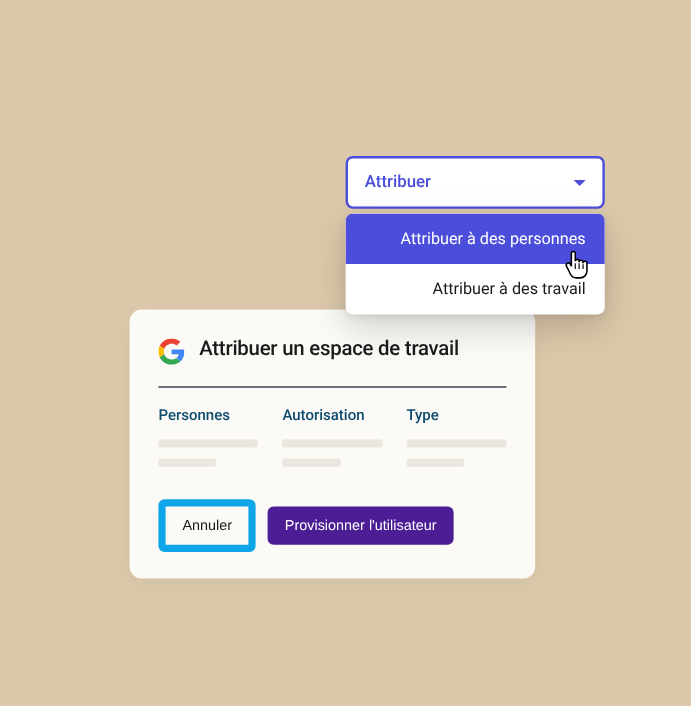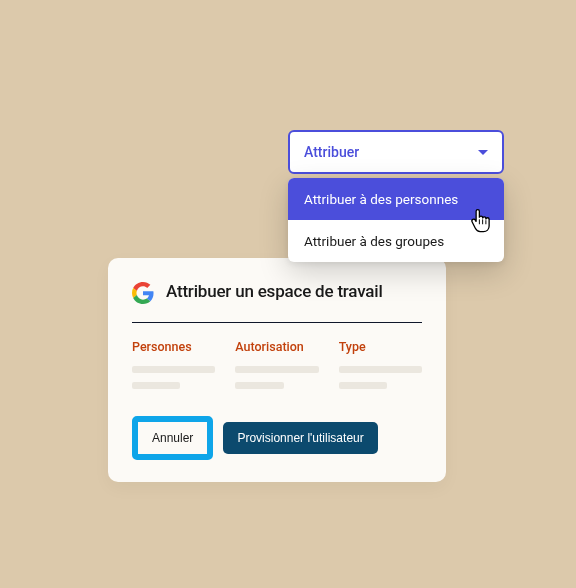--- a/index.html
+++ b/index.html
@@ -39,21 +39,21 @@
     .cols {
       display: flex;
       gap: 20px;
       padding-top: 16px;
       padding-bottom: 18px;
     }
     .col { flex: 1; }
     .col-header {
       font-size: 12.5px;
       font-weight: 500;
-      color: #c2410c;
+      color: #0c4a6e;
       margin-bottom: 12px;
     }
     .skel {
       height: 7px;
       background: #ebe7df;
       border-radius: 2px;
       margin-bottom: 9px;
     }
     .skel.long { width: 100%; }
     .skel.short { width: 58%; }
@@ -69,28 +69,29 @@
       border-radius: 5px;
       cursor: pointer;
       border: none;
     }
     .btn-secondary {
       background: transparent;
       border: 6px solid #0ea5e9;
       color: #1a1a1a;
     }
     .btn-primary {
-      background: #0c4a6e;
+      background: #4c1d95;
       color: #fff;
     }
     .dropdown-wrap {
       position: absolute;
       left: 288px;
       top: 130px;
       width: 216px;
+      text-align: right;
     }
     .dropdown-trigger {
       height: 44px;
       background: #fff;
       border: 2px solid #4b4edb;
       border-radius: 6px;
       display: flex;
       align-items: center;
       justify-content: space-between;
       padding: 0 14px;
@@ -173,21 +174,21 @@
   </div>
 </div>
 
 <div class="dropdown-wrap">
   <div class="dropdown-trigger">
     <span class="dropdown-label">Attribuer</span>
     <span class="caret"></span>
   </div>
   <div class="dropdown-menu">
     <div class="dropdown-item active">Attribuer à des personnes</div>
-    <div class="dropdown-item">Attribuer à des groupes</div>
+    <div class="dropdown-item">Attribuer à des travail</div>
     <svg class="cursor-icon" viewBox="0 0 32 32">
       <path fill="#fff" stroke="#000" stroke-width="1.6" d="M10 4 C10 3 11 2 12 2 C13 2 14 3 14 4 L14 12 C14 11 15 10 16 10 C17 10 18 11 18 12 L18 13 C18 12 19 11 20 11 C21 11 22 12 22 13 L22 14 C22 13 23 12 24 12 C25 12 26 13 26 14 L26 22 C26 26 23 29 19 29 L15 29 C12 29 10 27 9 25 L5 17 C4.5 16 5 14.5 6 14 C7 13.5 8.5 14 9 15 L10 17 Z"></path>
       <line x1="14" y1="14" x2="14" y2="20" stroke="#000" stroke-width="1.2"></line>
       <line x1="18" y1="14" x2="18" y2="20" stroke="#000" stroke-width="1.2"></line>
       <line x1="22" y1="15" x2="22" y2="20" stroke="#000" stroke-width="1.2"></line>
     </svg>
   </div>
 </div>
 
 </body></html>

